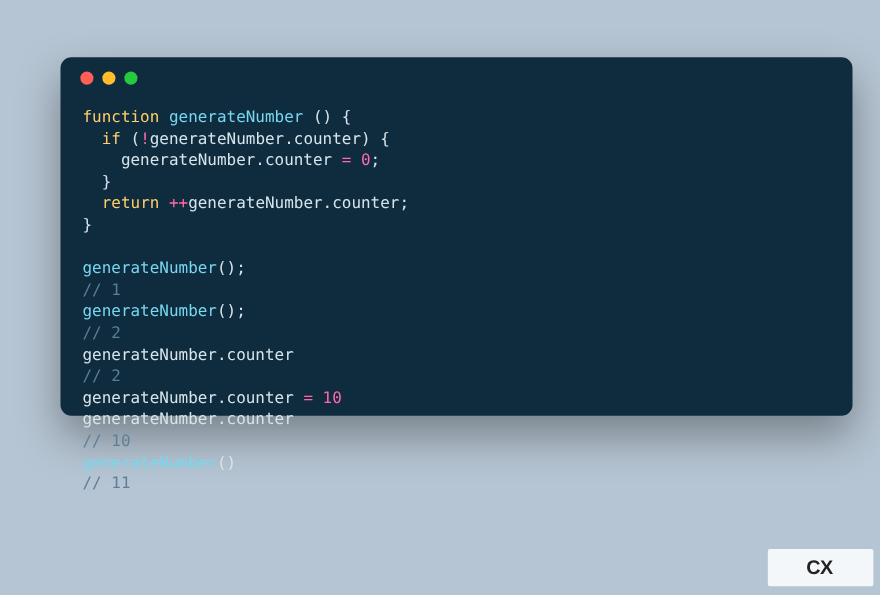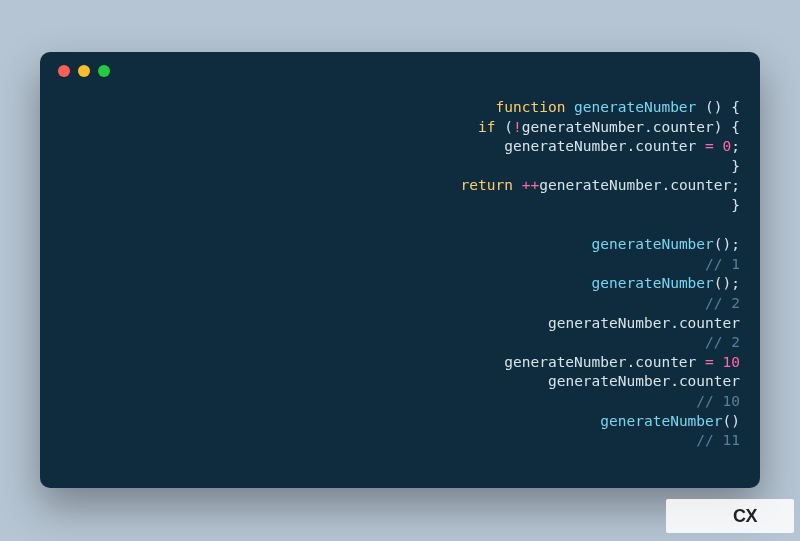--- a/index.html
+++ b/index.html
@@ -7,28 +7,27 @@
     padding: 0;
     width: 800px;
     height: 541px;
     background: #b6c5d3;
     font-family: "SF Mono", "Monaco", "Consolas", "Menlo", monospace;
     position: relative;
     overflow: hidden;
   }
   .window {
     position: absolute;
-    left: 40px;
+    left: 55px;
     top: 52px;
     width: 720px;
-    height: 436px;
+    height: 326px;
     background: #0f2b3e;
     border-radius: 10px;
     box-shadow: 0 18px 40px rgba(0,0,0,0.35);
-    text-align: right;
   }
   .titlebar {
     height: 38px;
     display: flex;
     align-items: center;
     padding-left: 18px;
     gap: 8px;
   }
   .dot {
     width: 12px;
@@ -60,21 +59,20 @@
     background: rgba(255,255,255,0.85);
     border-radius: 2px;
     display: flex;
     align-items: center;
     justify-content: center;
     font-family: "Arial", sans-serif;
     font-weight: bold;
     color: #333;
     font-size: 10px;
     letter-spacing: -0.5px;
-    padding-left: 32px;
   }
   .watermark .big { font-size: 18px; color:#222; margin-right:2px;}
   .watermark .sub { font-size:6px; color:#888; display:block; letter-spacing:0; font-weight:normal;}
 </style>
 </head>
 <body>
 
 <div class="window">
   <div class="titlebar">
     <div class="dot red"></div>

